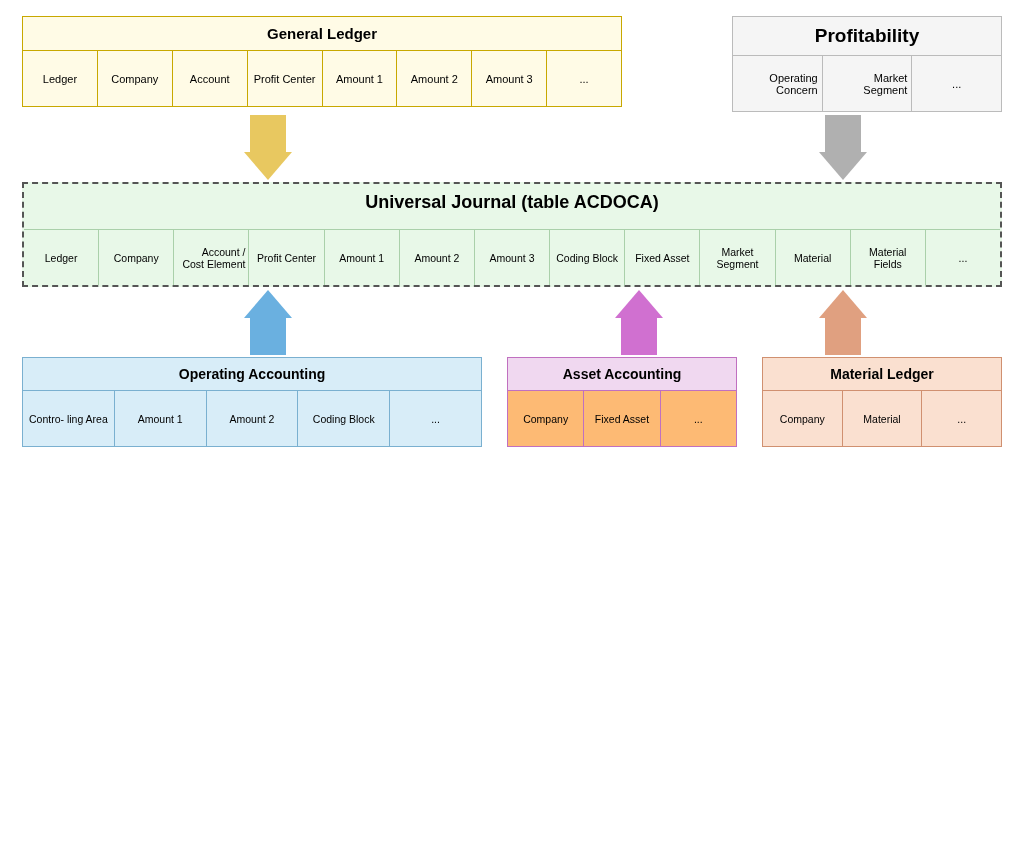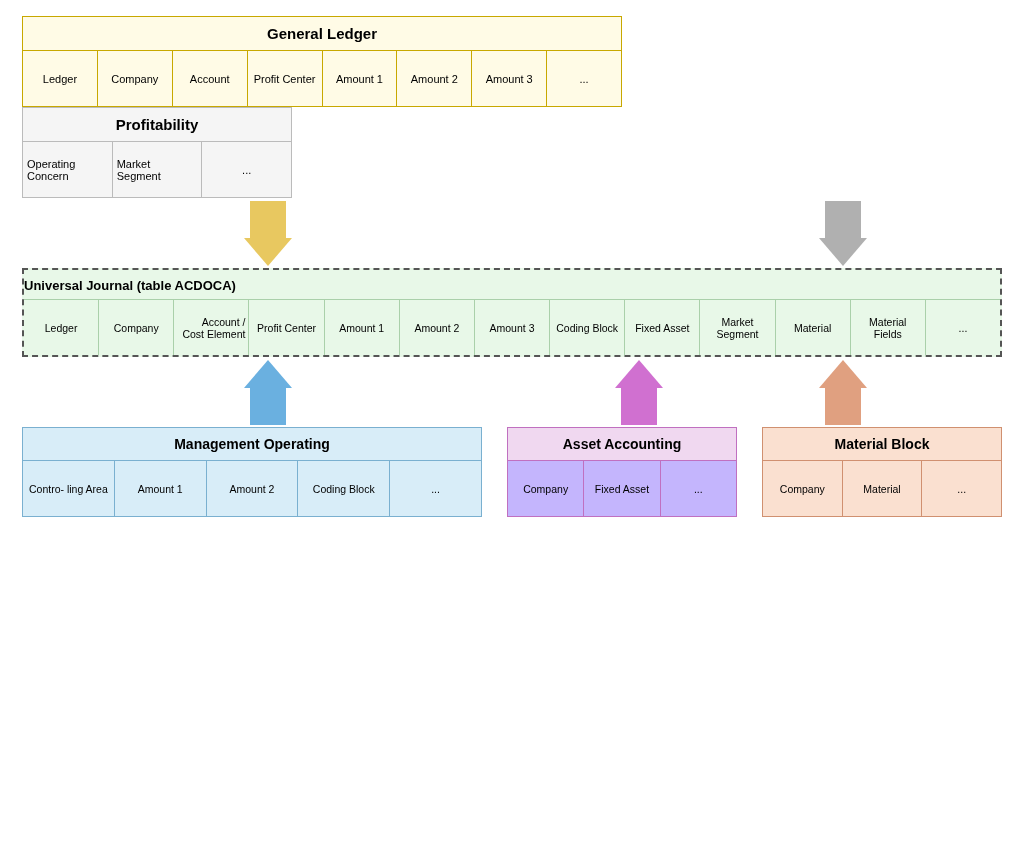--- a/index.html
+++ b/index.html
@@ -24,21 +24,20 @@
       gap: 0;
     }
 
     
     .top-row {
       display: flex;
       width: 100%;
       justify-content: space-between;
       align-items: flex-start;
       margin-bottom: 0px;
-      flex-direction: column;
     }
 
     
     .gl-box {
       width: 600px;
       border: 1.5px solid #c8a800;
       background: #fffbe6;
     }
     .gl-header {
       background: #fffbe6;
@@ -68,31 +67,31 @@
     .profit-box {
       width: 270px;
       border: 1.5px solid #bbb;
       background: #f5f5f5;
     }
     .profit-header {
       background: #f5f5f5;
       border-bottom: 1.5px solid #bbb;
       text-align: center;
       font-weight: bold;
-      font-size: 15px;
+      font-size: 19px;
       padding: 8px 0;
     }
     .profit-columns {
       display: flex;
     }
     .profit-col {
       flex: 1;
       border-right: 1.5px solid #bbb;
       padding: 10px 4px;
-      text-align: left;
+      text-align: right;
       font-size: 11px;
       min-height: 55px;
       display: flex;
       align-items: center;
       justify-content: center;
     }
     .profit-col:last-child { border-right: none; }
 
     
     .arrow-down {
@@ -137,24 +136,24 @@
     .arrow-up-salmon .arrow-shaft { background: #e0a080; }
 
     
     .uj-wrapper {
       width: 100%;
       border: 2.5px dashed #555;
       background: #e8f8e8;
       margin: 0;
     }
     .uj-header {
-      text-align: left;
-      font-weight: bold;
-      font-size: 13px;
-      padding: 8px 0 6px;
+      text-align: center;
+      font-weight: bold;
+      font-size: 18px;
+      padding: 8px 0 16px;
       border-bottom: 1.5px solid #aad0aa;
     }
     .uj-columns {
       display: flex;
     }
     .uj-col {
       flex: 1;
       border-right: 1.5px solid #aad0aa;
       padding: 8px 3px;
       text-align: center;
@@ -200,21 +199,21 @@
       display: flex;
       align-items: center;
       justify-content: center;
     }
     .mgmt-col:last-child { border-right: none; }
 
     
     .asset-box {
       flex: 0 0 230px;
       border: 1.5px solid #c070c0;
-      background: #c4b5fd;
+      background: #fdba74;
     }
     .asset-header {
       background: #f0d8f0;
       border-bottom: 1.5px solid #c070c0;
       text-align: center;
       font-weight: bold;
       font-size: 14px;
       padding: 8px 0;
     }
     .asset-columns { display: flex; }
@@ -357,21 +356,21 @@
     </div>
     <div class="arrow-pos arrow-up arrow-up-salmon" style="right: 135px;">
       <div class="arrow-head-up"></div>
       <div class="arrow-shaft"></div>
     </div>
   </div>
 
   <div class="bottom-row">
 
     <div class="mgmt-box">
-      <div class="mgmt-header">Management Operating</div>
+      <div class="mgmt-header">Operating Accounting</div>
       <div class="mgmt-columns">
       <div class="mgmt-col" style="border-right-color: rgb(122, 176, 208);">Contro-
 ling
 Area</div>
           <div class="mgmt-col" style="border-right-color: rgb(122, 176, 208);">Amount 1</div>
           <div class="mgmt-col" style="border-right-color: rgb(122, 176, 208);">Amount 2</div>
           <div class="mgmt-col" style="border-right-color: rgb(122, 176, 208);">Coding
 Block</div>
           <div class="mgmt-col" style="border-right-color: rgb(122, 176, 208);">...</div>
         </div>
@@ -381,21 +380,21 @@
       <div class="asset-header">Asset Accounting</div>
       <div class="asset-columns">
       <div class="asset-col" style="border-right-color: rgb(192, 112, 192);">Company</div>
           <div class="asset-col" style="border-right-color: rgb(192, 112, 192);">Fixed
 Asset</div>
           <div class="asset-col" style="border-right-color: rgb(192, 112, 192);">...</div>
         </div>
     </div>
 
     <div class="material-box">
-      <div class="material-header">Material Block</div>
+      <div class="material-header">Material Ledger</div>
       <div class="material-columns">
       <div class="material-col" style="border-right-color: rgb(208, 144, 112);">Company</div>
           <div class="material-col" style="border-right-color: rgb(208, 144, 112);">Material</div>
           <div class="material-col" style="border-right-color: rgb(208, 144, 112);">...</div>
         </div>
     </div>
   </div>
 
 </div>
 

